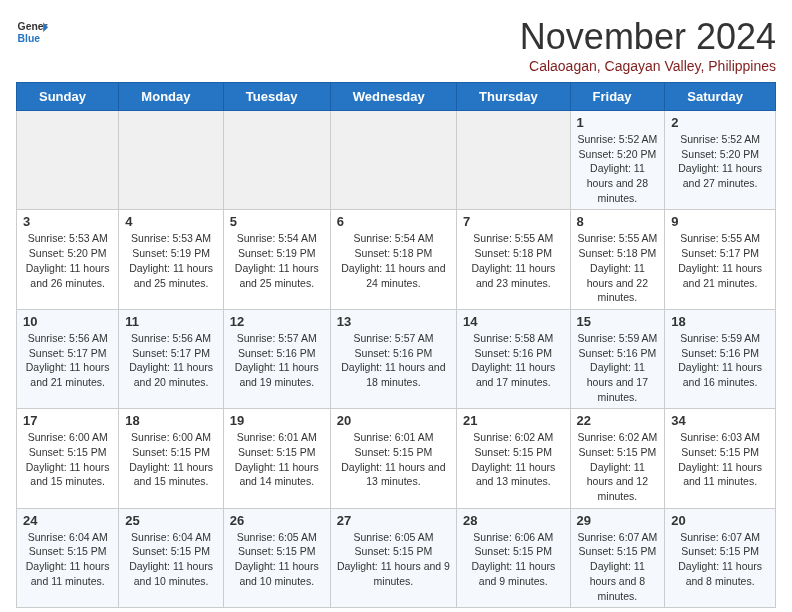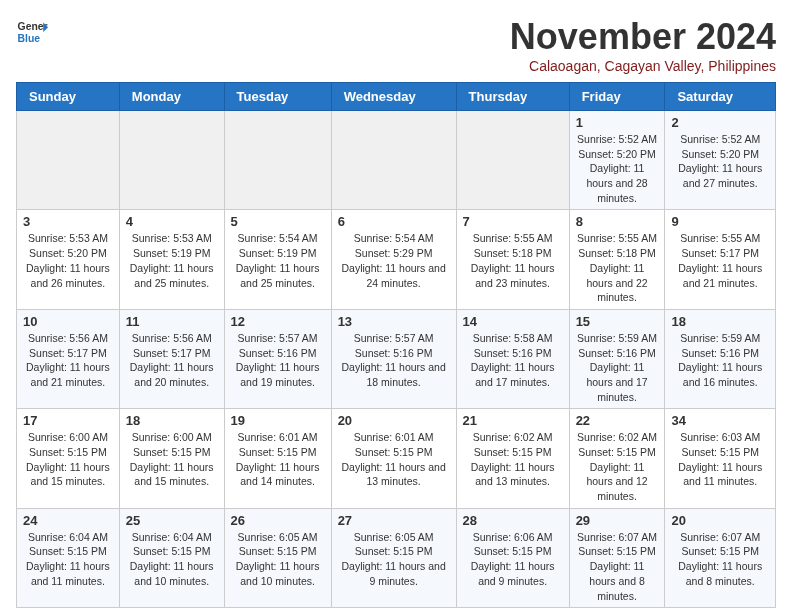--- a/index.html
+++ b/index.html
@@ -23,37 +23,37 @@
     }
     .logo-icon {
       width: 32px;
       height: 32px;
     }
     .title-block {
       text-align: right;
     }
     .month-title {
       font-size: 36px;
-      font-weight: bold;
+      font-weight: normal;
       color: #333;
     }
     .location {
       font-size: 14px;
       color: #7f1d1d;
     }
     table {
       width: 100%;
       border-collapse: collapse;
       font-size: 11px;
     }
     thead tr th {
       background-color: #2575c4;
       color: #fff;
       text-align: left;
-      padding: 6px 12px;
+      padding: 6px 22px;
       font-size: 13px;
       font-weight: bold;
       border: 1px solid #1a5fa8;
     }
     tbody tr td {
       border: 1px solid #ccc;
       vertical-align: top;
       padding: 4px 6px;
       min-height: 80px;
       height: 85px;
@@ -151,21 +151,21 @@
         <td>
           <span class="day-number">5</span>
           <div class="day-info">Sunrise: 5:54 AM
 Sunset: 5:19 PM
 Daylight: 11 hours
 and 25 minutes.</div>
         </td>
         <td>
           <span class="day-number">6</span>
           <div class="day-info">Sunrise: 5:54 AM
-Sunset: 5:29 PM
+Sunset: 5:18 PM
 Daylight: 11 hours
 and 24 minutes.</div>
         </td>
         <td>
           <span class="day-number">7</span>
           <div class="day-info">Sunrise: 5:55 AM
 Sunset: 5:18 PM
 Daylight: 11 hours
 and 23 minutes.</div>
         </td>

